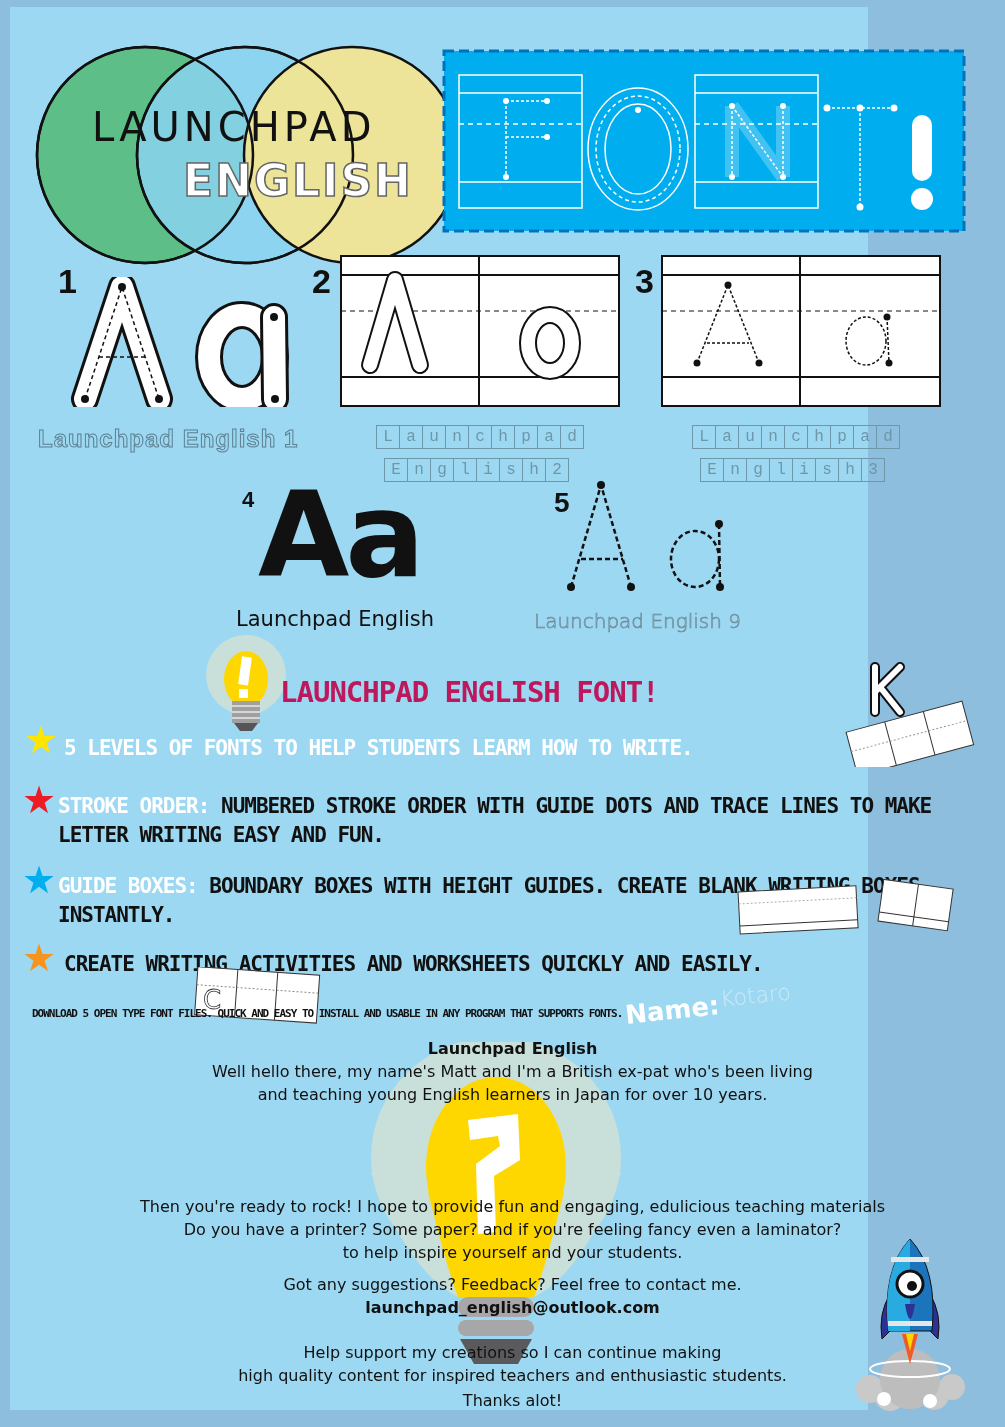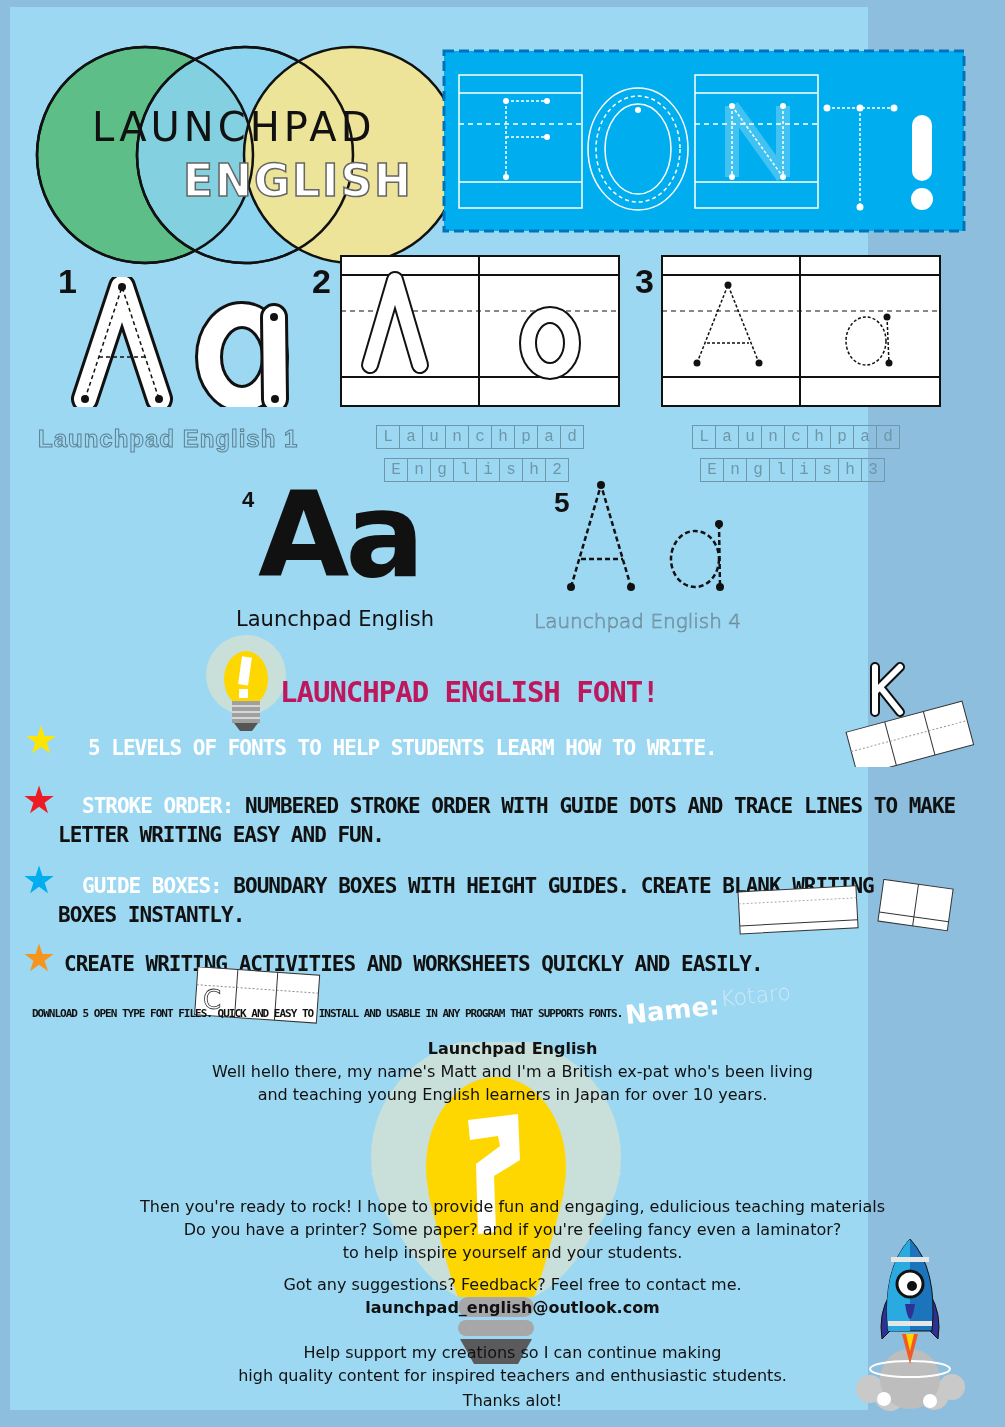--- a/index.html
+++ b/index.html
@@ -8,21 +8,21 @@
   .abs{position:absolute;}
   .logo-text1{position:absolute;left:82px;top:97px;font-family:"DejaVu Sans",sans-serif;font-size:40px;letter-spacing:4px;color:#111;font-weight:normal;}
   .logo-text2{position:absolute;left:125px;top:148px;font-family:"DejaVu Sans",sans-serif;font-weight:bold;font-size:44px;letter-spacing:2px;color:#fff;margin-left:48px;-webkit-text-stroke:1.5px #666;}
   .num{position:absolute;font-family:"Liberation Sans",sans-serif;font-weight:bold;font-size:34px;color:#111;}
   .fontname{position:absolute;font-family:"Liberation Sans",sans-serif;font-weight:bold;color:#9dd8f2;-webkit-text-stroke:1px #5c7f90;font-size:24px;letter-spacing:1px;}
   .gridname{position:absolute;display:flex;}
   .gridname span{display:inline-block;width:22px;height:22px;border:1px solid #6e97aa;text-align:center;font-size:16px;line-height:22px;color:#6e97aa;font-family:"Liberation Mono",monospace;margin-right:-1px;}
   .blocky{font-family:"DejaVu Sans Mono",monospace;font-weight:bold;text-transform:uppercase;letter-spacing:-1px;}
   .headline{position:absolute;left:270px;top:668px;font-size:29px;color:#be185d;}
   .bullet{position:absolute;font-size:21px;line-height:29px;color:#111;}
-  .white{color:#fff;margin-left:24px;}
+  .white{color:#fff;}
   .star{position:absolute;font-size:38px;line-height:38px;}
   .body-text{position:absolute;left:110px;width:785px;text-align:center;font-family:"DejaVu Sans",sans-serif;font-size:16px;color:#111;line-height:23px;}
 </style>
 </head>
 <body>
 
 <div class="poster">
 
   <svg class="abs" style="left:15px;top:35px" width="440" height="230">
     <circle cx="120" cy="113" r="108" fill="#5dbf87" stroke="#111" stroke-width="2.5"></circle>
@@ -178,21 +178,21 @@
     <ellipse cx="130" cy="80" rx="24" ry="28" stroke="#111" stroke-width="2.5" fill="none" stroke-dasharray="5,3"></ellipse>
     <line x1="154" y1="45" x2="155" y2="108" stroke="#111" stroke-width="2.5" stroke-dasharray="5,3"></line>
     <g fill="#111">
         <circle cx="36" cy="6" r="4"></circle>
         <circle cx="6" cy="108" r="4"></circle>
         <circle cx="66" cy="108" r="4"></circle>
         <circle cx="154" cy="45" r="4"></circle>
         <circle cx="155" cy="108" r="4"></circle>
       </g>
   </svg>
-  <div class="abs" style="left:524px;top:602px;font-family:'DejaVu Sans',sans-serif;font-weight:200;font-size:20px;color:#9dd8f2;-webkit-text-stroke:0.7px #6e8a98">Launchpad English 4</div>
+  <div class="abs" style="left:524px;top:602px;font-family:'DejaVu Sans',sans-serif;font-weight:200;font-size:20px;color:#9dd8f2;-webkit-text-stroke:0.7px #6e8a98">Launchpad English 9</div>
 
   <svg class="abs" style="left:196px;top:628px" width="80" height="100">
     <circle cx="40" cy="40" r="40" fill="#c9dfd9"></circle>
     <ellipse cx="40" cy="44" rx="22" ry="28" fill="#ffd700"></ellipse>
     <rect x="26" y="66" width="28" height="22" fill="#a0a0a0"></rect>
     <rect x="26" y="70" width="28" height="2" fill="#d6d6d6"></rect>
       <rect x="26" y="76" width="28" height="2" fill="#d6d6d6"></rect>
       <rect x="26" y="82" width="28" height="2" fill="#d6d6d6"></rect>
     <path d="M28 88 L52 88 L46 96 L34 96 Z" fill="#555"></path>
     <rect x="34" y="22" width="10" height="28" fill="#fff" transform="rotate(8 40 36)"></rect>

